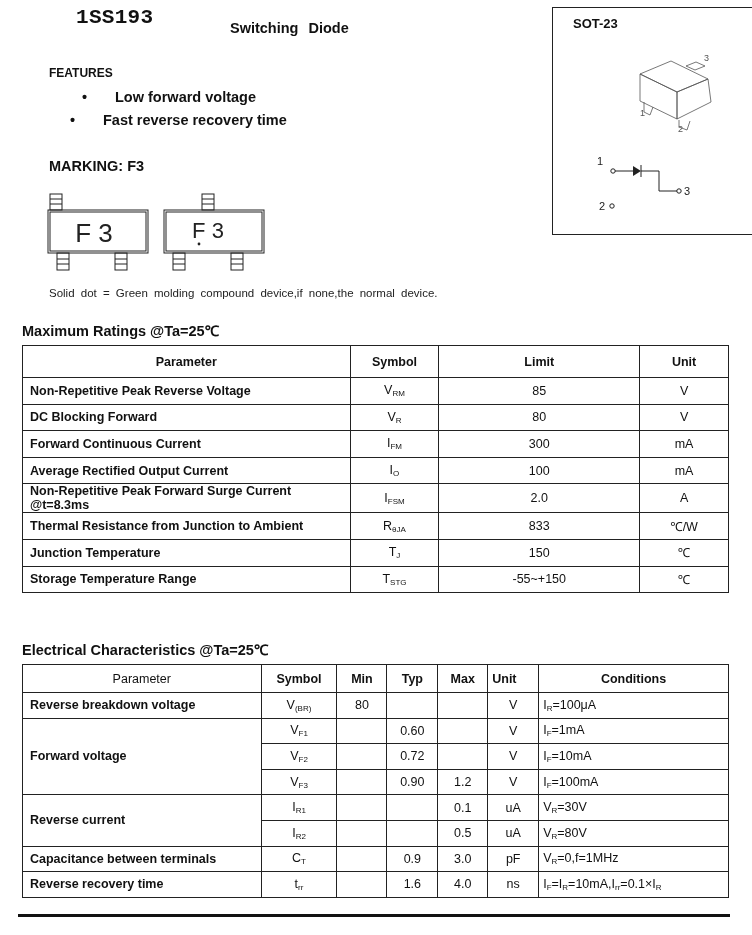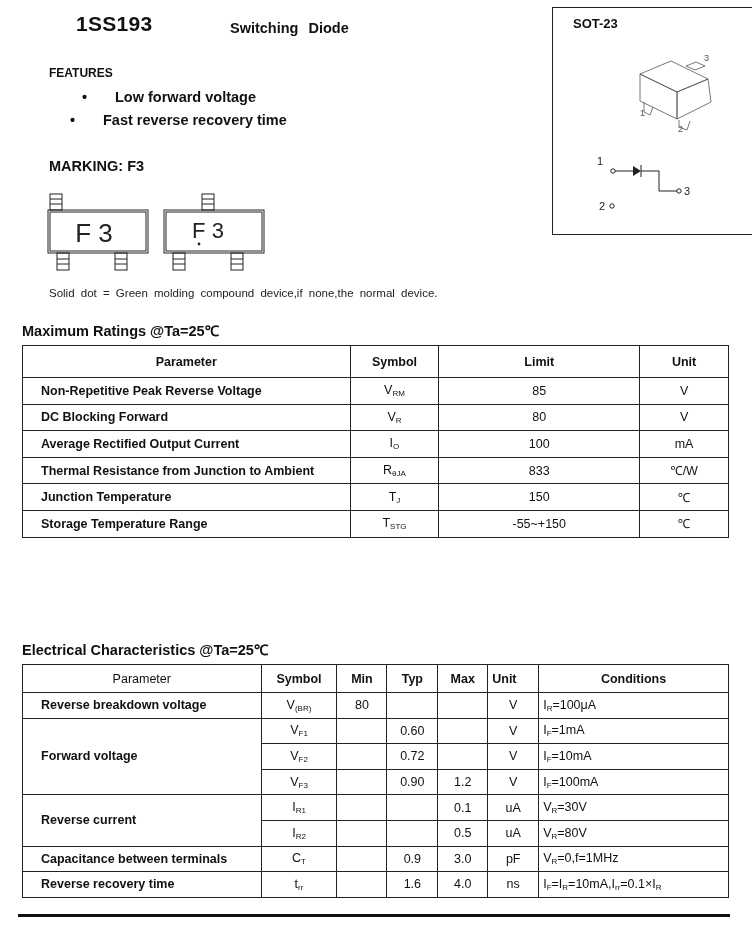--- a/index.html
+++ b/index.html
@@ -1,38 +1,38 @@
 <!DOCTYPE html>
 <html><head>
 <meta charset="utf-8">
 <style>
   html, body { margin:0; padding:0; background:#ffffff; }
   body { width:752px; height:935px; position:relative; overflow:hidden;
          font-family:"Liberation Sans", sans-serif; color:#111; }
   .abs { position:absolute; }
-  .part { left:76px; top:12px; font-size:21px; font-weight:bold; letter-spacing:0.3px; }
+  .part { left:76px; top:6px; font-size:21px; font-weight:bold; letter-spacing:0.3px;font-family:Liberation Mono, monospace; }
   .subtitle { left:230px; top:20px; font-size:14.5px; font-weight:bold; word-spacing:6px; }
   .features-h { left:49px; top:66px; font-size:12px; font-weight:bold; }
   .feat { left:70px; font-size:14.5px; font-weight:bold; }
   .feat .bullet { display:inline-block; width:33px; }
   .marking { left:49px; top:158px; font-size:14.5px; font-weight:bold; }
   .note { left:49px; top:287px; font-size:11.5px; word-spacing:3px; color:#222; }
   .sec-title { font-size:14.5px; font-weight:bold; }
 
   
   .pkg { left:552px; top:7px; width:214px; height:228px; border:1px solid #222; box-sizing:border-box; }
   .pkg-label { left:20px; top:8px; font-size:13px; font-weight:bold; }
 
   
   .chip-svg { left:40px; top:190px; }
 
   table.dt { border-collapse:collapse; position:absolute; font-size:12.5px; }
   table.dt td, table.dt th { border:1px solid #222; padding:0; text-align:center; vertical-align:middle; }
   table.dt th { font-weight:bold; font-size:12.5px; }
-  table.dt td.param { text-align:left; padding-left:18px; font-weight:bold; }
+  table.dt td.param { text-align:left; padding-left:7px; font-weight:bold; }
   table.dt td.cond { text-align:left; padding-left:4px; }
   sub { font-size:8px; vertical-align:-2px; }
   #mr { left:22px; top:345px; width:707px; }
   #mr tr { height:26.6px; }
   #mr tr.hdr { height:32px; }
   #ec { left:22px; top:664px; width:707px; }
   #ec tr { height:25.6px; }
   #ec tr.hdr { height:28px; }
   .rule { left:18px; top:914px; width:712px; height:3px; background:#111; }
 </style>
@@ -140,24 +140,36 @@
         <td>85</td>
         <td>V</td>
       </tr>
       <tr>
         <td class="param">DC Blocking  Forward</td>
         <td><span>V</span><sub>R</sub></td>
         <td>80</td>
         <td>V</td>
       </tr>
       <tr>
+        <td class="param">Forward Continuous Current</td>
+        <td><span>I</span><sub>FM</sub></td>
+        <td>300</td>
+        <td>mA</td>
+      </tr>
+      <tr>
         <td class="param">Average Rectified Output Current</td>
         <td><span>I</span><sub>O</sub></td>
         <td>100</td>
         <td>mA</td>
+      </tr>
+      <tr>
+        <td class="param">Non-Repetitive Peak Forward Surge Current @t=8.3ms</td>
+        <td><span>I</span><sub>FSM</sub></td>
+        <td>2.0</td>
+        <td>A</td>
       </tr>
       <tr>
         <td class="param">Thermal Resistance from Junction to Ambient</td>
         <td><span>R</span><sub>θJA</sub></td>
         <td>833</td>
         <td>℃/W</td>
       </tr>
       <tr>
         <td class="param">Junction Temperature</td>
         <td><span>T</span><sub>J</sub></td>

